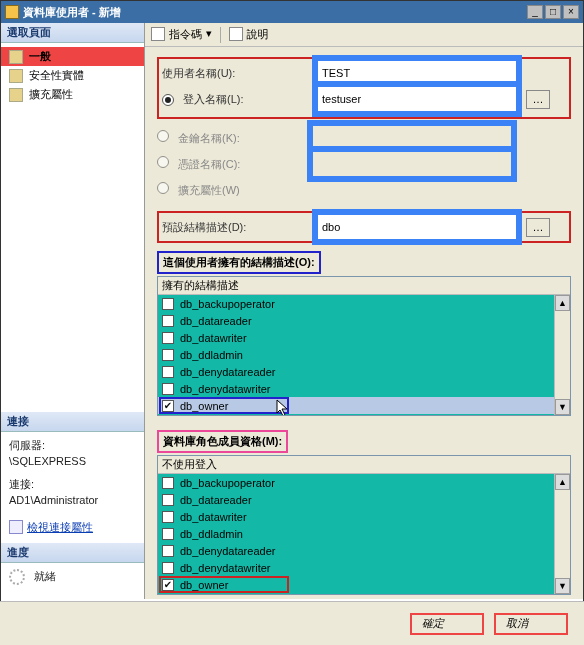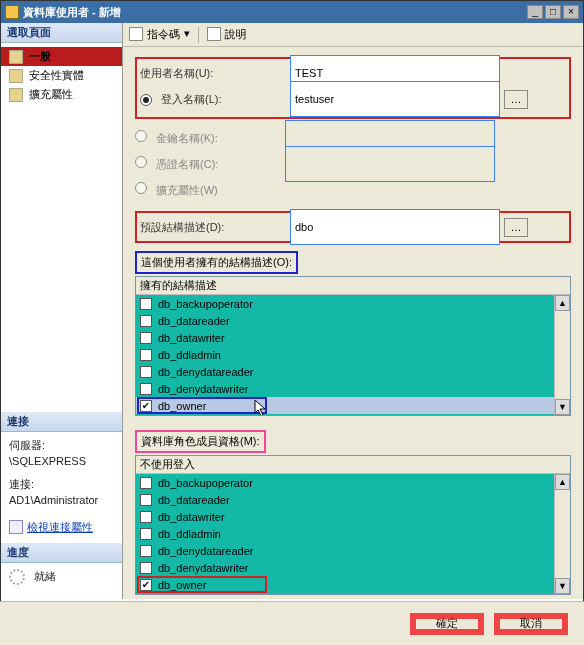--- a/index.html
+++ b/index.html
@@ -2,60 +2,60 @@
 <html><head>
 <meta charset="utf-8">
 <style>
 * { box-sizing: border-box; margin: 0; padding: 0; font-family: "Microsoft JhengHei", "PMingLiU", Tahoma, sans-serif; font-size: 11px; }
 body { background: #fff; width: 584px; height: 645px; overflow: hidden; border: 1px solid #333; }
 .titlebar { background: linear-gradient(#3a6ea5, #3a6ea5); color: #fff; height: 22px; display: flex; align-items: center; padding: 0 4px; }
 .titlebar .icon { width: 14px; height: 14px; background: #f5c24a; border: 1px solid #8a6a16; margin-right: 4px; }
 .titlebar .t { flex: 1; font-weight: bold; }
 .tbtn { width: 16px; height: 14px; background: #c0c0c0; border: 1px solid #888; margin-left: 2px; display:flex; align-items:center; justify-content:center; color:#000; font-size:10px; line-height:1; }
 .outer { display:flex; height: 576px; }
-.left { width: 122px; background:#fff; border-right:1px solid #999; display:flex; flex-direction:column; }
+.left { width: 144px; background:#fff; border-right:1px solid #999; display:flex; flex-direction:column; }
 .lhdr { background: linear-gradient(#dfe8f6,#c7d7ee); height:20px; display:flex; align-items:center; padding:0 6px; border-bottom:1px solid #9bb; font-weight:bold; color:#1a3a6e;}
 .lbody { flex: 0 0 auto; padding: 4px 0; }
 .litem { display:flex; align-items:center; padding:2px 8px; gap:6px; cursor:default;}
-.litem.sel { background:#b91c1c; font-weight:bold; }
+.litem.sel { background:#ef4444; font-weight:bold; }
 .lic { width:14px; height:14px; background:#e6d28a; border:1px solid #aa8; }
 .connbody { padding:6px 8px; font-size:11px; color:#222; }
 .connbody div { margin-bottom:2px; }
 .link { color:#0b3db3; text-decoration:underline; cursor:pointer; display:flex; align-items:center; gap:4px;}
 .spin { width:16px; height:16px; border:2px dotted #aaa; border-radius:50%; display:inline-block; vertical-align:middle; margin-right:6px;}
 .right { flex:1; background:#ece9d8; position:relative; padding:0; }
 .toolbar { height:24px; border-bottom:1px solid #bbb; display:flex; align-items:center; padding:0 6px; gap:4px; background:#ece9d8;}
 .tlbl { display:flex; align-items:flex-start; gap:4px; }
 .tlic { width:14px; height:14px; border:1px solid #888; background:#fff; display:inline-block;}
 .sep { width:1px; height:16px; background:#aaa; margin:0 4px;}
 .form { padding:10px 12px 6px 12px; }
 .row { display:flex; align-items:center; height:22px; margin-bottom:4px;}
 .lblcell { width:150px; color:#333;}
 .lblcell.disabled { color:#888;}
-.input { height:36px; border:1px solid #3b82f6; background:#fff; padding:0 4px; width:210px; font-family: Tahoma, sans-serif; font-size: 11px; }
+.input { height:36px; border:6px solid #3b82f6; background:#fff; padding:0 4px; width:210px; font-family: Tahoma, sans-serif; font-size: 11px; }
 .input.ro { background:#ece9d8; color:#777;}
 .browse { width:24px; height:19px; margin-left:4px; border:1px solid #888; background:#ece9d8; display:flex; align-items:center; justify-content:center;}
 .radio { width:12px; height:12px; border:1px solid #555; border-radius:50%; margin-right:6px; display:inline-flex; align-items:center; justify-content:center; background:#fff;}
 .radio.on::after { content:""; width:6px; height:6px; border-radius:50%; background:#222;}
 .radio.off { opacity:.6; }
 .hlbox-red { border:2px solid #c22; padding:3px; margin-bottom:8px;}
 .hlbox-blue { border:2px solid #22c; padding:2px 4px; display:inline-block; }
 .hlbox-red2 { border:2px solid #ec4899; padding:2px 4px; display:inline-block;}
-.seclabel { margin-top:4px; margin-bottom:2px;}
+.seclabel { margin-top:4px; margin-bottom:2px;font-weight:bold;}
 .listbox { border:1px solid #7a96ac; background:#14b8a6; height:140px; position:relative; overflow:hidden;}
 .lhdrrow { background:#ece9d8; border-bottom:1px solid #bbb; height:18px; display:flex; align-items:center; padding:0 4px; font-weight:normal;}
 .lrows { height:122px; overflow:hidden; }
 .lrow { display:flex; align-items:center; height:17px; padding:0 4px; gap:6px;}
 .lrow.sel { background:#b7c9e4;}
 .chk { width:12px; height:12px; border:1px solid #555; background:#fff; display:flex; align-items:center; justify-content:center; font-size:10px; line-height:1;}
 .chk.on::after { content:"✔"; font-size:10px; color:#111; line-height:1;}
 .scrolltrack { position:absolute; right:0; top:18px; bottom:0; width:16px; background:#ece9d8; border-left:1px solid #bbb;}
 .sarrow { height:16px; background:#ddd; border:1px solid #999; display:flex; align-items:center; justify-content:center; font-size:9px;}
 .footer { position:absolute; bottom:0; left:0; right:0; height:44px; border-top:1px solid #bbb; display:flex; align-items:center; justify-content:flex-end; padding:0 16px; gap:10px; background:#ece9d8;}
-.btn { min-width:74px; height:22px; border:6px solid #ef4444; background:#ece9d8; display:flex; align-items:center; justify-content:center; padding: 0 10px;}
+.btn { min-width:74px; height:22px; border:2px solid #ef4444; background:#ece9d8; display:flex; align-items:center; padding: 0 10px; font-style: italic;}
 .cursor-svg { position:absolute; pointer-events:none; }
 .hl-row-blue { border:2px solid #22c; position:absolute; pointer-events:none;}
 .hl-row-red  { border:2px solid #c22; position:absolute; pointer-events:none;}
 </style>
 </head>
 <body>
 
 <div class="titlebar">
   <span class="icon"></span>
   <span class="t">資料庫使用者 - 新增</span>

